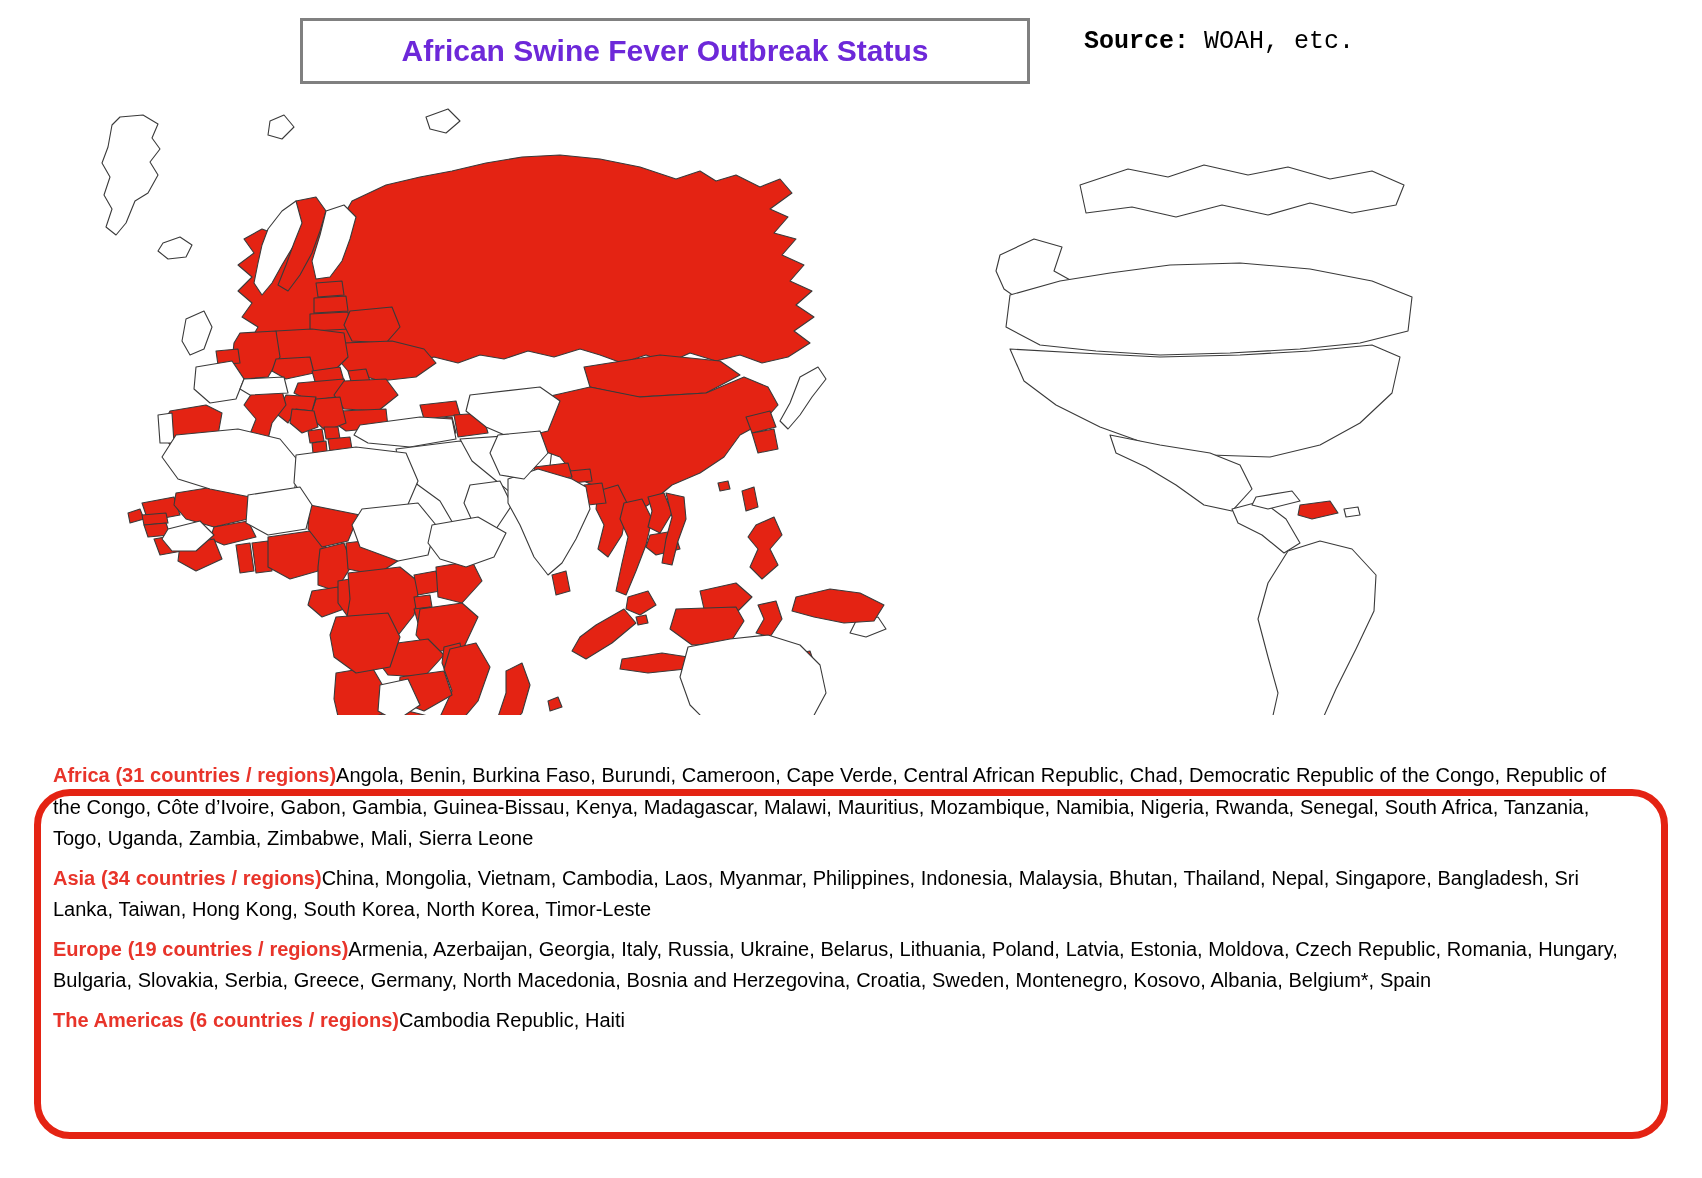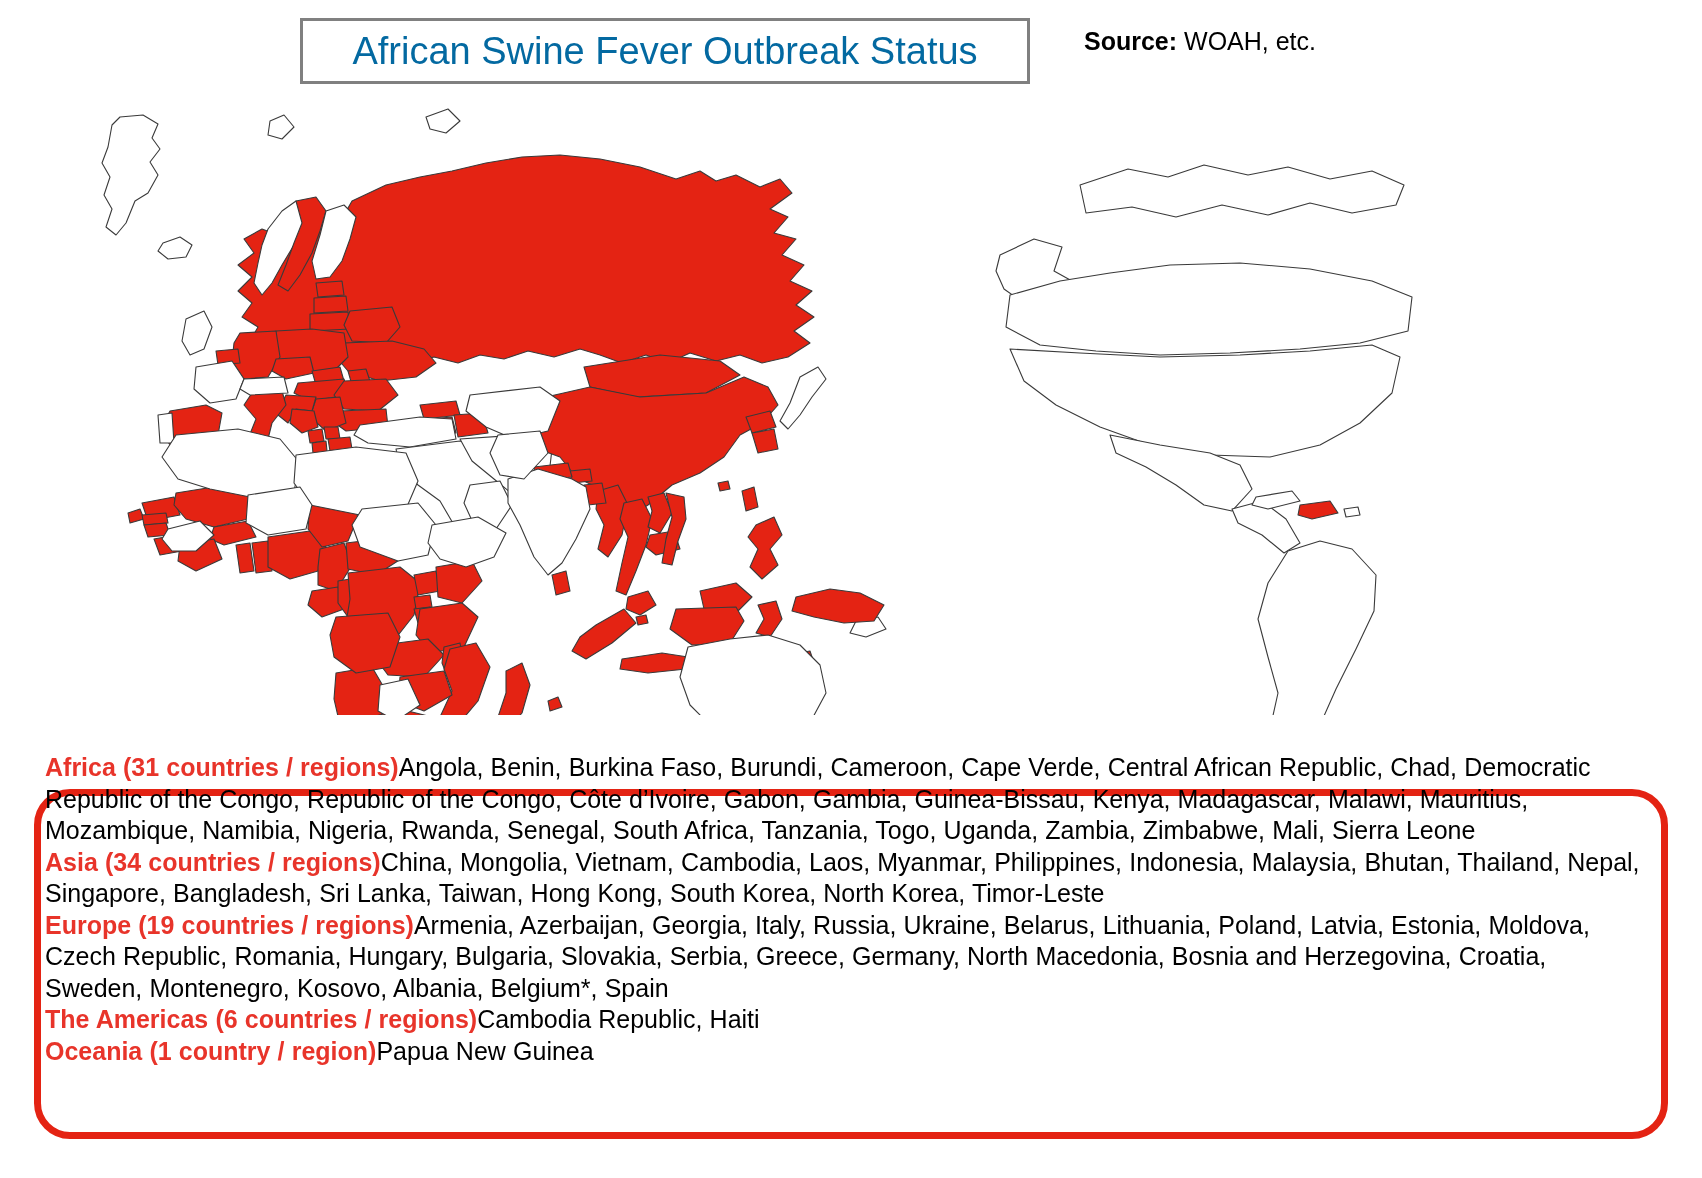--- a/index.html
+++ b/index.html
@@ -29,36 +29,37 @@
     width: 730px;
     height: 66px;
     border: 3px solid #808080;
     background: #ffffff;
     display: flex;
     align-items: center;
     justify-content: center;
     box-sizing: border-box;
   }
   #title-text {
-    font-size: 38px;
-    font-weight: normal;
-    color: #0369a1;
+    font-size: 30px;
+    font-weight: bold;
+    color: #6d28d9;
     letter-spacing: 0px;
     white-space: nowrap;
   }
   #source-block {
     position: absolute;
     left: 1084px;
     top: 26px;
     line-height: 31px;
   }
   .src-line {
     font-size: 25px;
     color: #000000;
     white-space: nowrap;
+    font-family: Liberation Mono, monospace;
   }
   .src-label {
     font-weight: bold;
   }
 
   
   #map-area {
     position: absolute;
     left: 0;
     top: 105px;
@@ -96,24 +97,24 @@
     box-sizing: border-box;
   }
   #legend-inner {
     position: absolute;
     left: 45px;
     top: 752px;
     width: 1600px;
     padding-top: 0;
   }
   .legend-para {
-    font-size: 25px;
+    font-size: 20px;
     line-height: 31.5px;
     color: #000000;
-    margin: 0;
+    margin: 8px;
     text-align: left;
     word-spacing: 0.2px;
   }
   .region-label {
     color: #e8342a;
     font-weight: bold;
   }
   .region-list {
     color: #000000;
   }
@@ -296,17 +297,14 @@
   </p>
 
   <p class="legend-para">
     <span class="region-label">Europe (19 countries / regions)</span><span class="region-list">Armenia, Azerbaijan, Georgia, Italy, Russia, Ukraine, Belarus, Lithuania, Poland, Latvia, Estonia, Moldova, Czech Republic, Romania, Hungary, Bulgaria, Slovakia, Serbia, Greece, Germany, North Macedonia, Bosnia and Herzegovina, Croatia, Sweden, Montenegro, Kosovo, Albania, Belgium*, Spain</span>
   </p>
 
   <p class="legend-para">
     <span class="region-label">The Americas (6 countries / regions)</span><span class="region-list">Cambodia Republic, Haiti</span>
   </p>
 
-  <p class="legend-para">
-    <span class="region-label">Oceania (1 country / region)</span><span class="region-list">Papua New Guinea</span>
-  </p>
 
 </div>
 
 </body></html>

